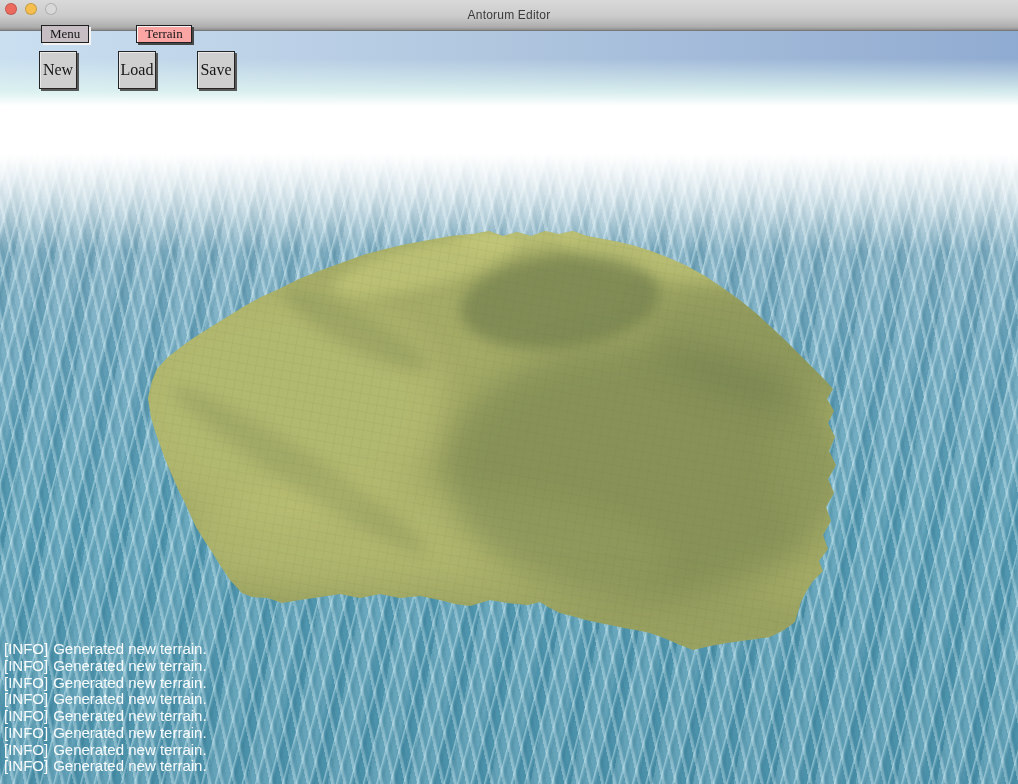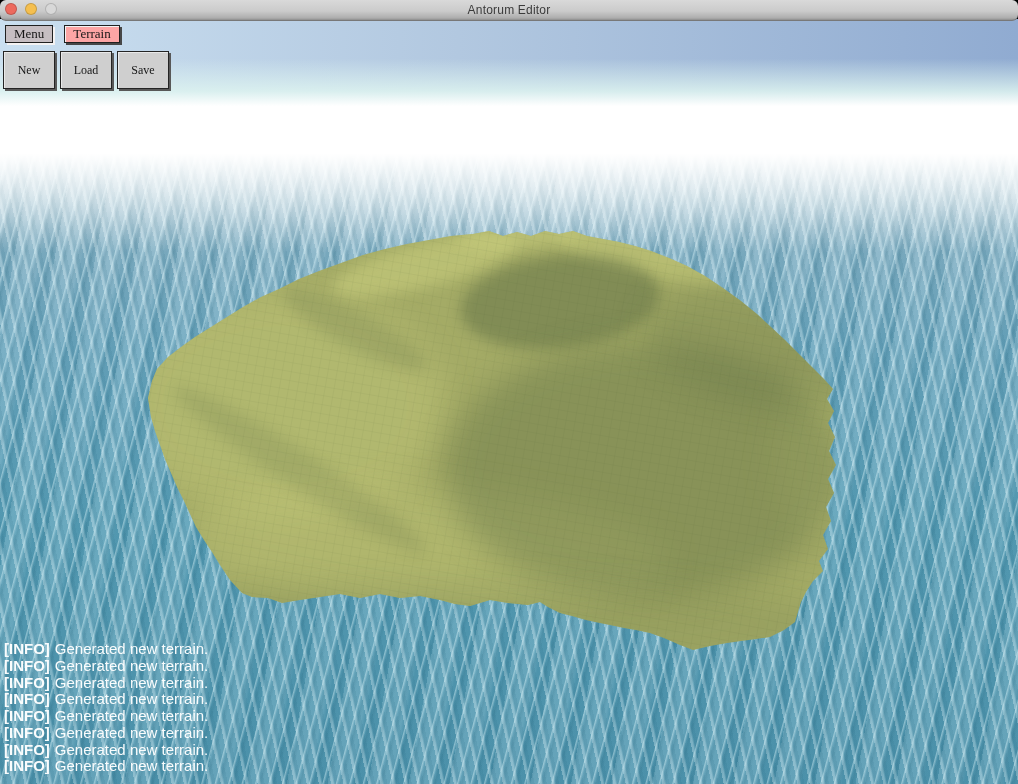--- a/index.html
+++ b/index.html
@@ -15,26 +15,25 @@
     --island-highlight:#c9cd7e;
     --button-face:#cfcfcf;
     --menu-active-face:#c6bec2;
   }
   *{margin:0;padding:0;box-sizing:border-box;}
   html,body{width:1018px;height:784px;overflow:hidden;background:#000;}
   body{position:relative;font-family:"Liberation Sans",sans-serif;}
 
   
   .titlebar{
-    position:absolute;left:0;top:0;width:1018px;height:21px;
+    position:absolute;left:0;top:0;width:1018px;height:31px;
     background:linear-gradient(to bottom,#d9d9d9 0%,#cbcbcb 55%,#adadad 90%,#8d8d8d 100%);
     border-bottom:1px solid #787878;
     display:flex;align-items:center;justify-content:center;
     z-index:10;
-    border-radius:6px;
   }
   .traffic{position:absolute;left:5px;top:3px;display:flex;gap:8px;}
   .light{width:12px;height:12px;border-radius:50%;border:1px solid rgba(0,0,0,0.18);}
   .light.close{background:var(--titlebar-close);}
   .light.min{background:var(--titlebar-minimize);}
   .light.zoom{background:var(--titlebar-zoom-disabled);}
   .title-text{font-size:12px;color:#3b3b3b;letter-spacing:.2px;}
 
   
   .viewport{position:absolute;left:0;top:19px;width:1018px;height:765px;overflow:hidden;}
@@ -71,46 +70,46 @@
   svg.island-svg{position:absolute;left:0;top:-19px;width:1018px;height:784px;z-index:2;}
   .i-base{fill:var(--island-base);}
   .i-dk{fill:var(--island-shadow);}
   .i-lt{fill:var(--island-highlight);}
 
   
   .menurow{position:absolute;left:5px;top:25px;z-index:20;display:flex;gap:11px;}
   .gui-btn{
     font-family:"Liberation Serif",serif;color:#161616;
     display:inline-flex;align-items:center;justify-content:center;
-    cursor:pointer;user-select:none;
+    cursor:pointer;user-select:none;margin-left:36px;
   }
   .tab-btn{height:18px;padding:0 8px;font-size:13px;border:1px solid #202020;}
   .tab-btn.active{
     background:var(--menu-active-face);
     box-shadow:2px 2px 0 #f4f2f2;
   }
   .tab-btn.raised{
     background:#fca5a5;
     box-shadow:2px 2px 0 #474747, inset 1px 1px 0 #f3f3f3;
   }
   .toolrow{position:absolute;left:3px;top:51px;z-index:20;display:flex;gap:5px;}
   .tool-btn{
-    width:52px;height:38px;font-size:12px;
+    width:38px;height:38px;font-size:16px;
     background:var(--button-face);
     border:1px solid #242424;
     box-shadow:2px 2px 0 #585858, inset 1px 1px 0 #e9e9e9;
   }
 
   
   .console{
     position:absolute;left:4px;top:641px;z-index:20;
     font-size:15px;line-height:16.75px;color:rgba(255,255,255,0.97);
     white-space:nowrap;
   }
-  .log-level{font-weight:bold;margin-right:5px;}
+  .log-level{font-weight:normal;margin-right:5px;}
 </style>
 </head>
 <body>
 
 <div class="titlebar">
   <div class="traffic">
     <span class="light close"></span>
     <span class="light min"></span>
     <span class="light zoom"></span>
   </div>

